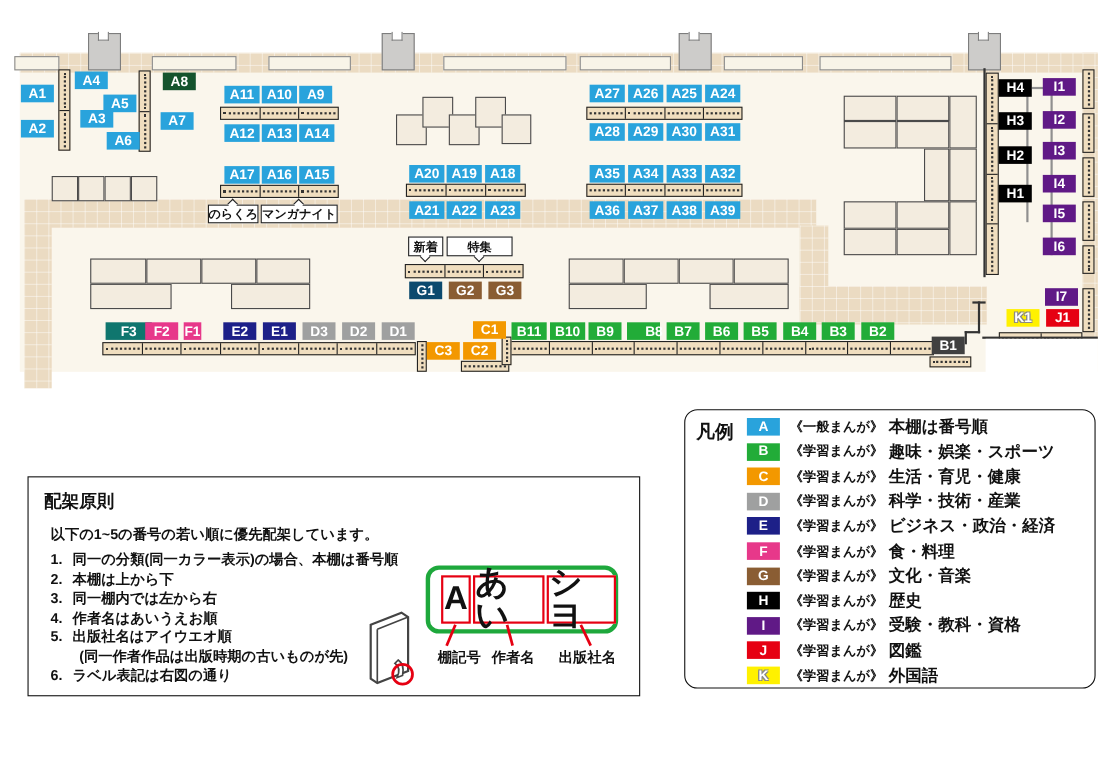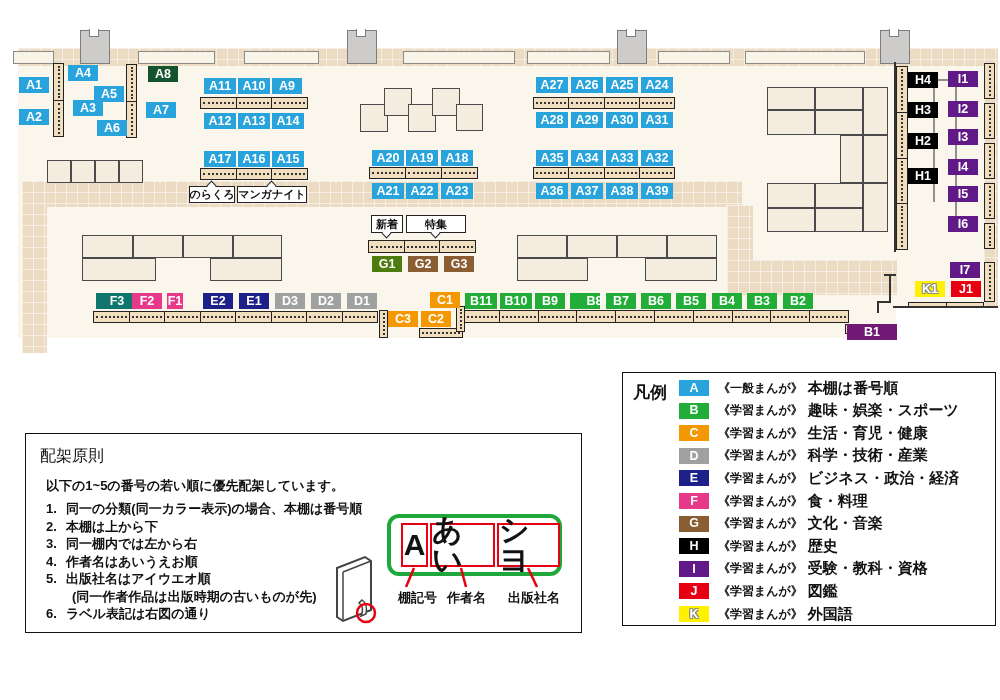--- a/index.html
+++ b/index.html
@@ -34,21 +34,21 @@
     display:flex;align-items:center;justify-content:center;white-space:nowrap;}
   .note i{position:absolute;width:7px;height:7px;background:#fff;transform:rotate(45deg);left:50%;margin-left:-4px;}
   .note.tail-top i{top:-5px;border-left:1.5px solid #222;border-top:1.5px solid #222;}
   .note.tail-bottom i{bottom:-5px;border-right:1.5px solid #222;border-bottom:1.5px solid #222;}
   .panel{position:absolute;background:#fff;border:1.5px solid #111;}
   #legend-title{position:absolute;left:10px;top:8px;font-size:17px;font-weight:700;color:#111;}
   .legend-row{position:absolute;left:56px;display:flex;align-items:center;height:18px;}
   .legend-chip{width:30px;height:16px;margin-right:9px;flex:0 0 30px;}
   .legend-qualifier{font-size:12px;font-weight:700;color:#111;margin-right:5px;white-space:nowrap;}
   .legend-category{font-size:15px;font-weight:700;color:#111;white-space:nowrap;}
-  #principles-title{position:absolute;left:14px;top:12px;font-size:16px;font-weight:400;color:#111;}
+  #principles-title{position:absolute;left:14px;top:12px;font-size:16px;font-weight:700;color:#111;}
   #principles-intro{position:absolute;left:20px;top:43px;font-size:13px;font-weight:700;color:#111;white-space:nowrap;}
   .prow{display:flex;font-size:13px;font-weight:700;color:#111;line-height:17.5px;white-space:nowrap;}
   .prow .no{width:20px;flex:0 0 20px;}
   .gframe{position:absolute;border:4px solid #1EA83C;border-radius:12px;background:#fff;}
   .rbox{position:absolute;border:2.5px solid #E60012;background:#fff;display:flex;align-items:center;
     justify-content:center;font-weight:700;color:#111;font-size:30px;line-height:1;}
   .cap{position:absolute;font-weight:700;font-size:13px;color:#111;white-space:nowrap;}
 </style>
 </head>
 <body>
@@ -260,21 +260,21 @@
       <div class="mlabel" style="position: absolute; left: 606px; top: 112px; width: 32px; height: 16px; background: rgb(41, 163, 220);">A30</div>
       <div class="mlabel" style="position: absolute; left: 641px; top: 112px; width: 32px; height: 16px; background: rgb(41, 163, 220);">A31</div>
       <div class="mlabel" style="position: absolute; left: 536px; top: 150px; width: 32px; height: 16px; background: rgb(41, 163, 220);">A35</div>
       <div class="mlabel" style="position: absolute; left: 571px; top: 150px; width: 32px; height: 16px; background: rgb(41, 163, 220);">A34</div>
       <div class="mlabel" style="position: absolute; left: 606px; top: 150px; width: 32px; height: 16px; background: rgb(41, 163, 220);">A33</div>
       <div class="mlabel" style="position: absolute; left: 641px; top: 150px; width: 32px; height: 16px; background: rgb(41, 163, 220);">A32</div>
       <div class="mlabel" style="position: absolute; left: 536px; top: 183px; width: 32px; height: 16px; background: rgb(41, 163, 220);">A36</div>
       <div class="mlabel" style="position: absolute; left: 571px; top: 183px; width: 32px; height: 16px; background: rgb(41, 163, 220);">A37</div>
       <div class="mlabel" style="position: absolute; left: 606px; top: 183px; width: 32px; height: 16px; background: rgb(41, 163, 220);">A38</div>
       <div class="mlabel" style="position: absolute; left: 641px; top: 183px; width: 32px; height: 16px; background: rgb(41, 163, 220);">A39</div>
-      <div class="mlabel" style="position: absolute; left: 372px; top: 256px; width: 30px; height: 16px; background: #4d7c0f;">G1</div>
+      <div class="mlabel" style="position: absolute; left: 372px; top: 256px; width: 30px; height: 16px; background: #0c4a6e;">G1</div>
       <div class="mlabel" style="position: absolute; left: 408px; top: 256px; width: 30px; height: 16px; background: rgb(138, 93, 51);">G2</div>
       <div class="mlabel" style="position: absolute; left: 444px; top: 256px; width: 30px; height: 16px; background: rgb(138, 93, 51);">G3</div>
       <div class="mlabel" style="position: absolute; left: 96px; top: 293px; width: 42px; height: 16px; background: #0f766e;">F3</div>
       <div class="mlabel" style="position: absolute; left: 132px; top: 293px; width: 30px; height: 16px; background: rgb(231, 56, 138);">F2</div>
       <div class="mlabel" style="position: absolute; left: 167px; top: 293px; width: 16px; height: 16px; background: rgb(231, 56, 138);">F1</div>
       <div class="mlabel" style="position: absolute; left: 203px; top: 293px; width: 30px; height: 16px; background: rgb(29, 32, 136);">E2</div>
       <div class="mlabel" style="position: absolute; left: 239px; top: 293px; width: 30px; height: 16px; background: rgb(29, 32, 136);">E1</div>
       <div class="mlabel" style="position: absolute; left: 275px; top: 293px; width: 30px; height: 16px; background: rgb(159, 160, 160);">D3</div>
       <div class="mlabel" style="position: absolute; left: 311px; top: 293px; width: 30px; height: 16px; background: rgb(159, 160, 160);">D2</div>
       <div class="mlabel" style="position: absolute; left: 347px; top: 293px; width: 30px; height: 16px; background: rgb(159, 160, 160);">D1</div>
@@ -284,41 +284,41 @@
       <div class="mlabel" style="position: absolute; left: 465px; top: 293px; width: 32px; height: 16px; background: rgb(34, 172, 56);">B11</div>
       <div class="mlabel" style="position: absolute; left: 500px; top: 293px; width: 32px; height: 16px; background: rgb(34, 172, 56);">B10</div>
       <div class="mlabel" style="position: absolute; left: 535px; top: 293px; width: 30px; height: 16px; background: rgb(34, 172, 56);">B9</div>
       <div class="mlabel" style="position: absolute; left: 570px; top: 293px; width: 30px; height: 16px; background: rgb(34, 172, 56); padding-left: 19px;">B8</div>
       <div class="mlabel" style="position: absolute; left: 606px; top: 293px; width: 30px; height: 16px; background: rgb(34, 172, 56);">B7</div>
       <div class="mlabel" style="position: absolute; left: 641px; top: 293px; width: 30px; height: 16px; background: rgb(34, 172, 56);">B6</div>
       <div class="mlabel" style="position: absolute; left: 676px; top: 293px; width: 30px; height: 16px; background: rgb(34, 172, 56);">B5</div>
       <div class="mlabel" style="position: absolute; left: 712px; top: 293px; width: 30px; height: 16px; background: rgb(34, 172, 56);">B4</div>
       <div class="mlabel" style="position: absolute; left: 747px; top: 293px; width: 30px; height: 16px; background: rgb(34, 172, 56);">B3</div>
       <div class="mlabel" style="position: absolute; left: 783px; top: 293px; width: 30px; height: 16px; background: rgb(34, 172, 56);">B2</div>
-      <div class="mlabel" style="position: absolute; left: 847px; top: 324px; width: 50px; height: 16px; background: #701a75;">B1</div>
+      <div class="mlabel" style="position: absolute; left: 847px; top: 306px; width: 30px; height: 16px; background: #404040;">B1</div>
       <div class="mlabel" style="position: absolute; left: 908px; top: 72px; width: 30px; height: 16px; background: rgb(0, 0, 0);">H4</div>
       <div class="mlabel" style="position: absolute; left: 908px; top: 102px; width: 30px; height: 16px; background: rgb(0, 0, 0);">H3</div>
       <div class="mlabel" style="position: absolute; left: 908px; top: 133px; width: 30px; height: 16px; background: rgb(0, 0, 0);">H2</div>
       <div class="mlabel" style="position: absolute; left: 908px; top: 168px; width: 30px; height: 16px; background: rgb(0, 0, 0);">H1</div>
       <div class="mlabel" style="position: absolute; left: 948px; top: 71px; width: 30px; height: 16px; background: rgb(96, 25, 134);">I1</div>
       <div class="mlabel" style="position: absolute; left: 948px; top: 101px; width: 30px; height: 16px; background: rgb(96, 25, 134);">I2</div>
       <div class="mlabel" style="position: absolute; left: 948px; top: 129px; width: 30px; height: 16px; background: rgb(96, 25, 134);">I3</div>
       <div class="mlabel" style="position: absolute; left: 948px; top: 159px; width: 30px; height: 16px; background: rgb(96, 25, 134);">I4</div>
       <div class="mlabel" style="position: absolute; left: 948px; top: 186px; width: 30px; height: 16px; background: rgb(96, 25, 134);">I5</div>
       <div class="mlabel" style="position: absolute; left: 948px; top: 216px; width: 30px; height: 16px; background: rgb(96, 25, 134);">I6</div>
       <div class="mlabel" style="position: absolute; left: 950px; top: 262px; width: 30px; height: 16px; background: rgb(96, 25, 134);">I7</div>
       <div class="mlabel k" style="position: absolute; left: 915px; top: 281px; width: 30px; height: 16px; background: rgb(255, 241, 0);">K1</div>
       <div class="mlabel" style="position: absolute; left: 951px; top: 281px; width: 30px; height: 16px; background: rgb(230, 0, 18);">J1</div>
       <div class="note tail-top" style="position: absolute; left: 189px; top: 186px; width: 46px; height: 17px;">のらくろ<i></i></div>
       <div class="note tail-top" style="position: absolute; left: 237px; top: 186px; width: 70px; height: 17px;">マンガナイト<i></i></div>
       <div class="note tail-bottom" style="position: absolute; left: 371px; top: 215px; width: 32px; height: 18px;">新着<i></i></div>
       <div class="note tail-bottom" style="position: absolute; left: 406px; top: 215px; width: 60px; height: 18px;">特集<i></i></div>
     </div>
 
-  <div class="panel" id="legend" style="left:622px;top:372px;width:374px;height:254px;">
+  <div class="panel" id="legend" style="left:622px;top:372px;width:374px;height:254px;border-radius:12px;">
     <div id="legend-title">凡例</div>
     <div id="legend-rows">
         <div class="legend-row" style="top: 6px;">
           <div class="legend-chip mlabel" style="background: rgb(41, 163, 220);">A</div>
           <span class="legend-qualifier">《一般まんが》</span>
           <span class="legend-category">本棚は番号順</span>
         </div>
         <div class="legend-row" style="top: 28.6px;">
           <div class="legend-chip mlabel" style="background: rgb(34, 172, 56);">B</div>
           <span class="legend-qualifier">《学習まんが》</span>

